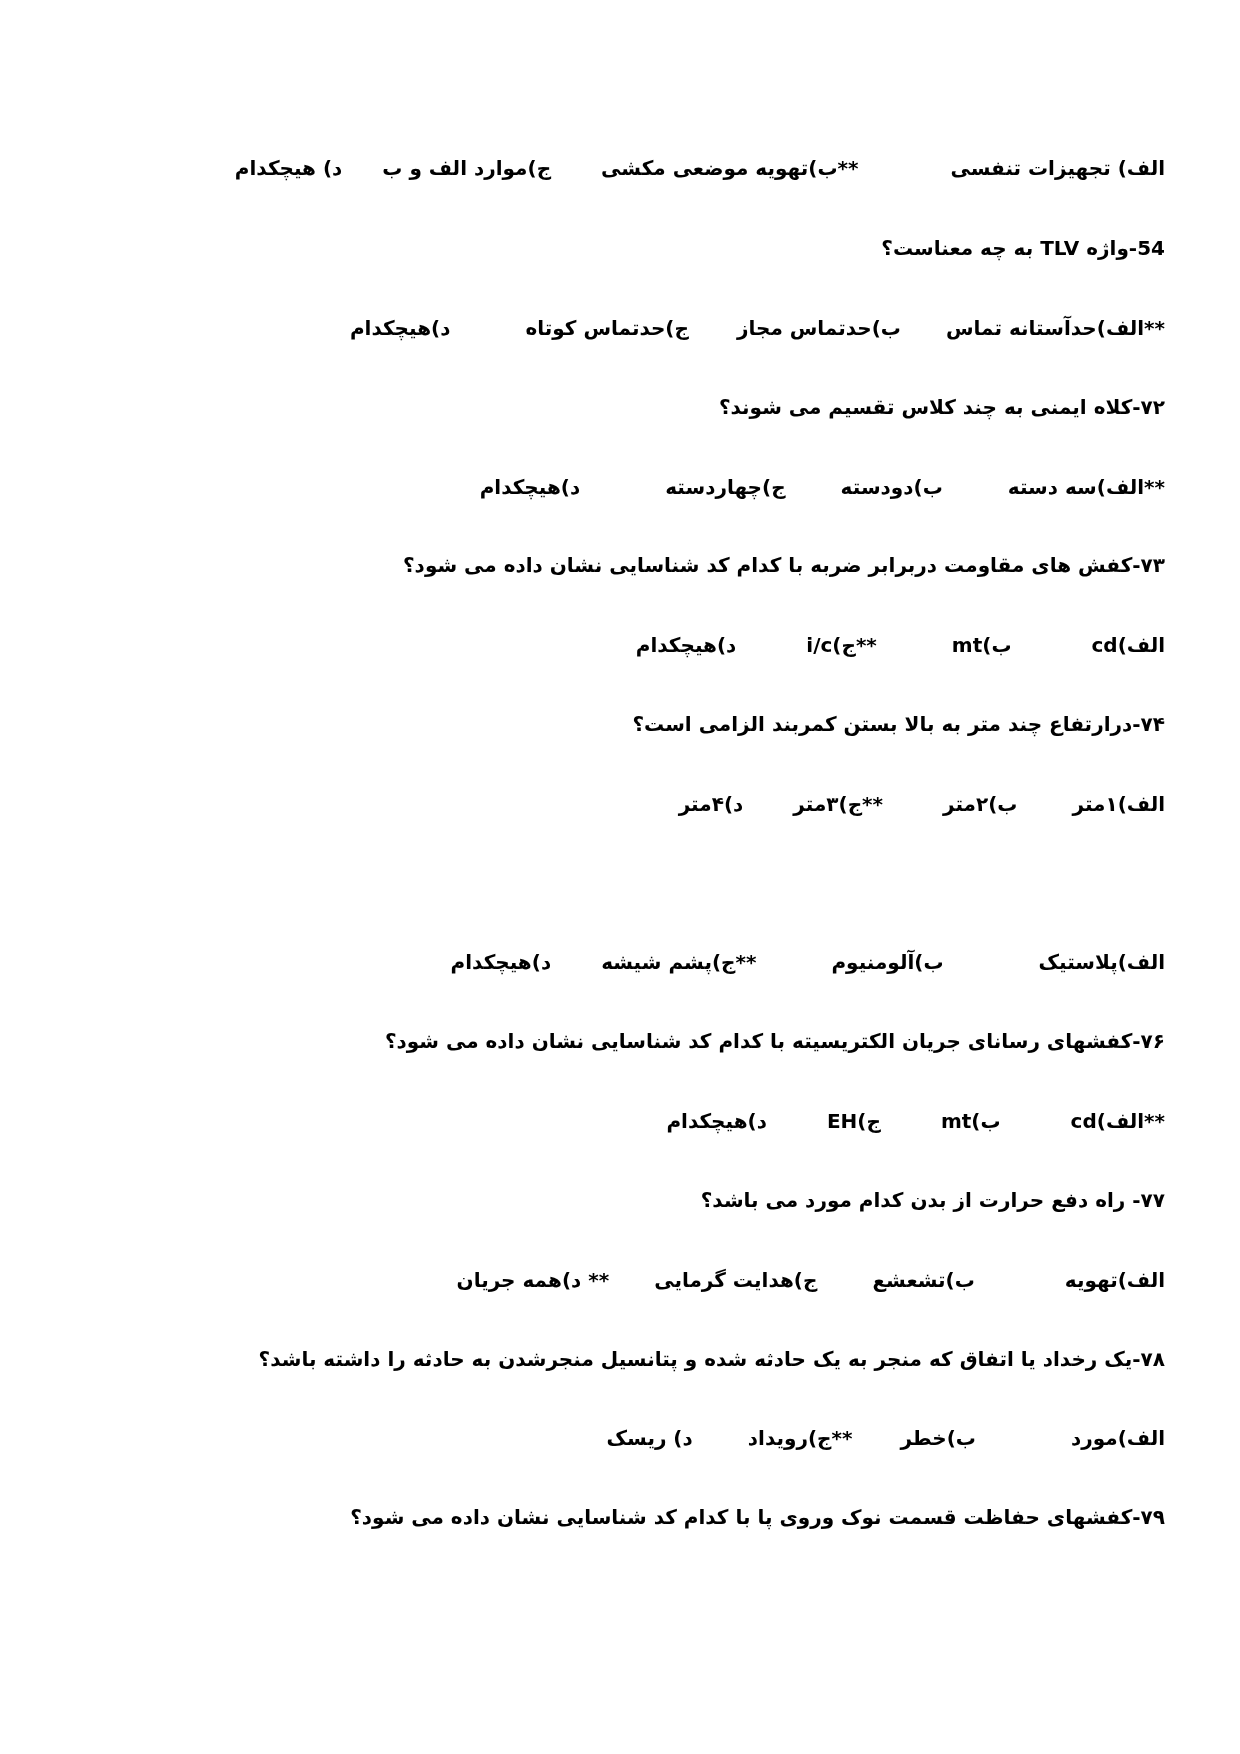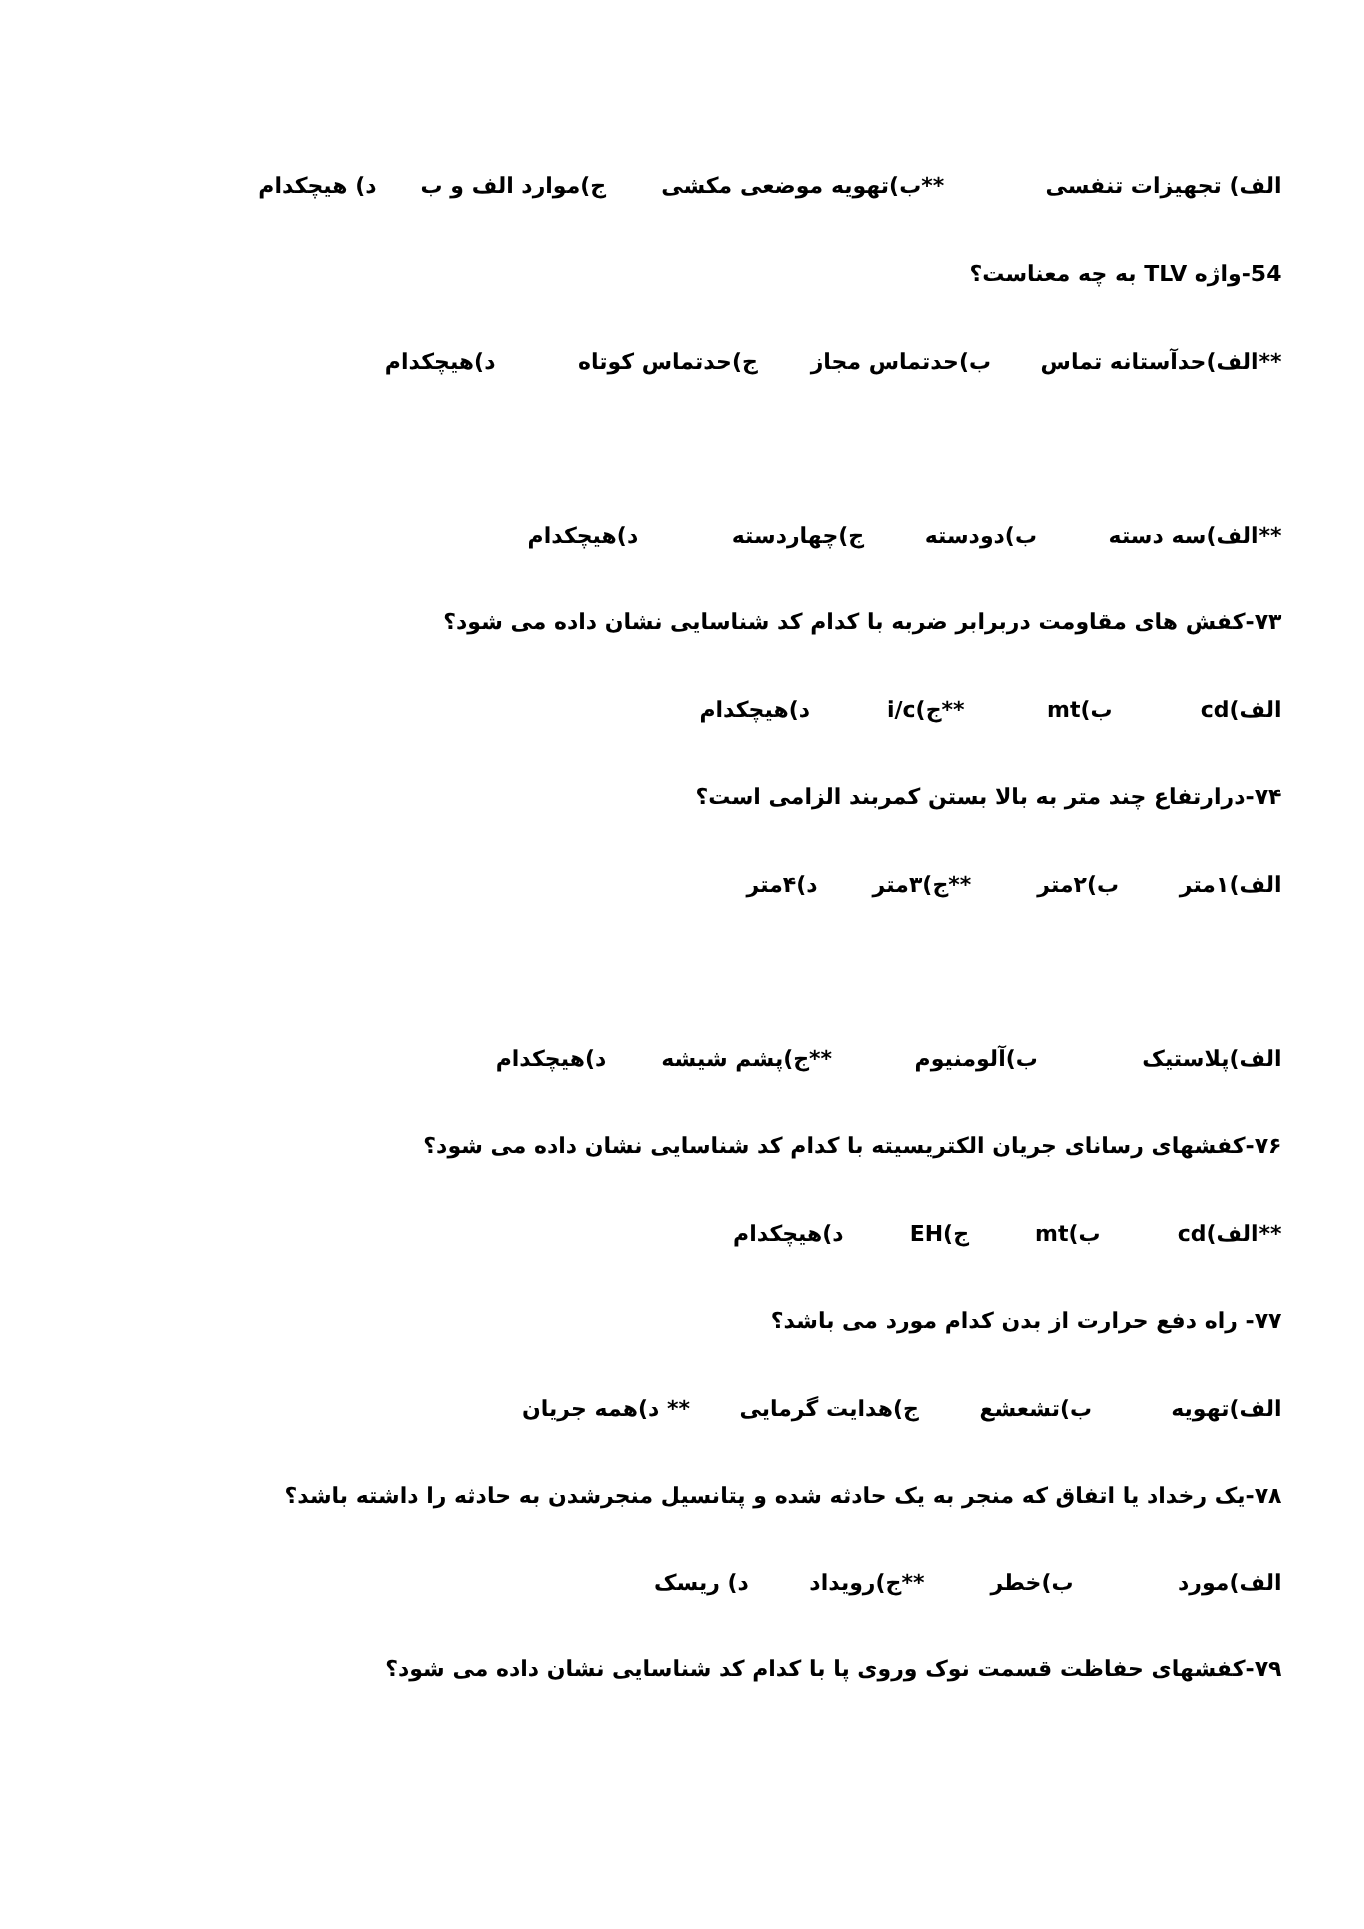--- a/index.html
+++ b/index.html
@@ -29,20 +29,21 @@
   </div>
 
   <div class="line q" style="top:234px">54-واژه TLV به چه معناست؟</div>
   <div class="line opts" style="top:314px">
     <span class="opt">**الف)حدآستانه تماس</span>
     <span class="opt" style="margin-right:45px">ب)حدتماس مجاز</span>
     <span class="opt" style="margin-right:48px">ج)حدتماس کوتاه</span>
     <span class="opt" style="margin-right:75px">د)هیچکدام</span>
   </div>
 
+  <div class="line q" style="top:393px">۷۲-کلاه ایمنی به چند کلاس تقسیم می شوند؟</div>
   <div class="line opts" style="top:473px">
     <span class="opt">**الف)سه دسته</span>
     <span class="opt" style="margin-right:65px">ب)دودسته</span>
     <span class="opt" style="margin-right:55px">ج)چهاردسته</span>
     <span class="opt" style="margin-right:85px">د)هیچکدام</span>
   </div>
 
   <div class="line q" style="top:551px">۷۳-کفش های مقاومت دربرابر ضربه با کدام کد شناسایی نشان داده می شود؟</div>
   <div class="line opts" style="top:631px">
     <span class="opt">الف)cd</span>
@@ -70,28 +71,28 @@
   <div class="line opts" style="top:1107px">
     <span class="opt">**الف)cd</span>
     <span class="opt" style="margin-right:70px">ب)mt</span>
     <span class="opt" style="margin-right:60px">ج)EH</span>
     <span class="opt" style="margin-right:60px">د)هیچکدام</span>
   </div>
 
   <div class="line q" style="top:1186px">۷۷- راه دفع حرارت از بدن کدام مورد می باشد؟</div>
   <div class="line opts" style="top:1266px">
     <span class="opt">الف)تهویه</span>
-    <span class="opt" style="margin-right:72px">ب)تشعشع</span>
+    <span class="opt" style="margin-right:90px">ب)تشعشع</span>
     <span class="opt" style="margin-right:55px">ج)هدایت گرمایی</span>
     <span class="opt" style="margin-right:45px">** د)همه جریان</span>
   </div>
 
   <div class="line q" style="top:1345px">۷۸-یک رخداد یا اتفاق که منجر به یک حادثه شده و پتانسیل منجرشدن به حادثه را داشته باشد؟</div>
   <div class="line opts" style="top:1424px">
     <span class="opt">الف)مورد</span>
     <span class="opt" style="margin-right:95px">ب)خطر</span>
-    <span class="opt" style="margin-right:60px">**ج)رویداد</span>
+    <span class="opt" style="margin-right:48px">**ج)رویداد</span>
     <span class="opt" style="margin-right:55px">د) ریسک</span>
   </div>
 
   <div class="line q" style="top:1503px">۷۹-کفشهای حفاظت قسمت نوک وروی پا با کدام کد شناسایی نشان داده می شود؟</div>
 
 </div>
 
 </body></html>

